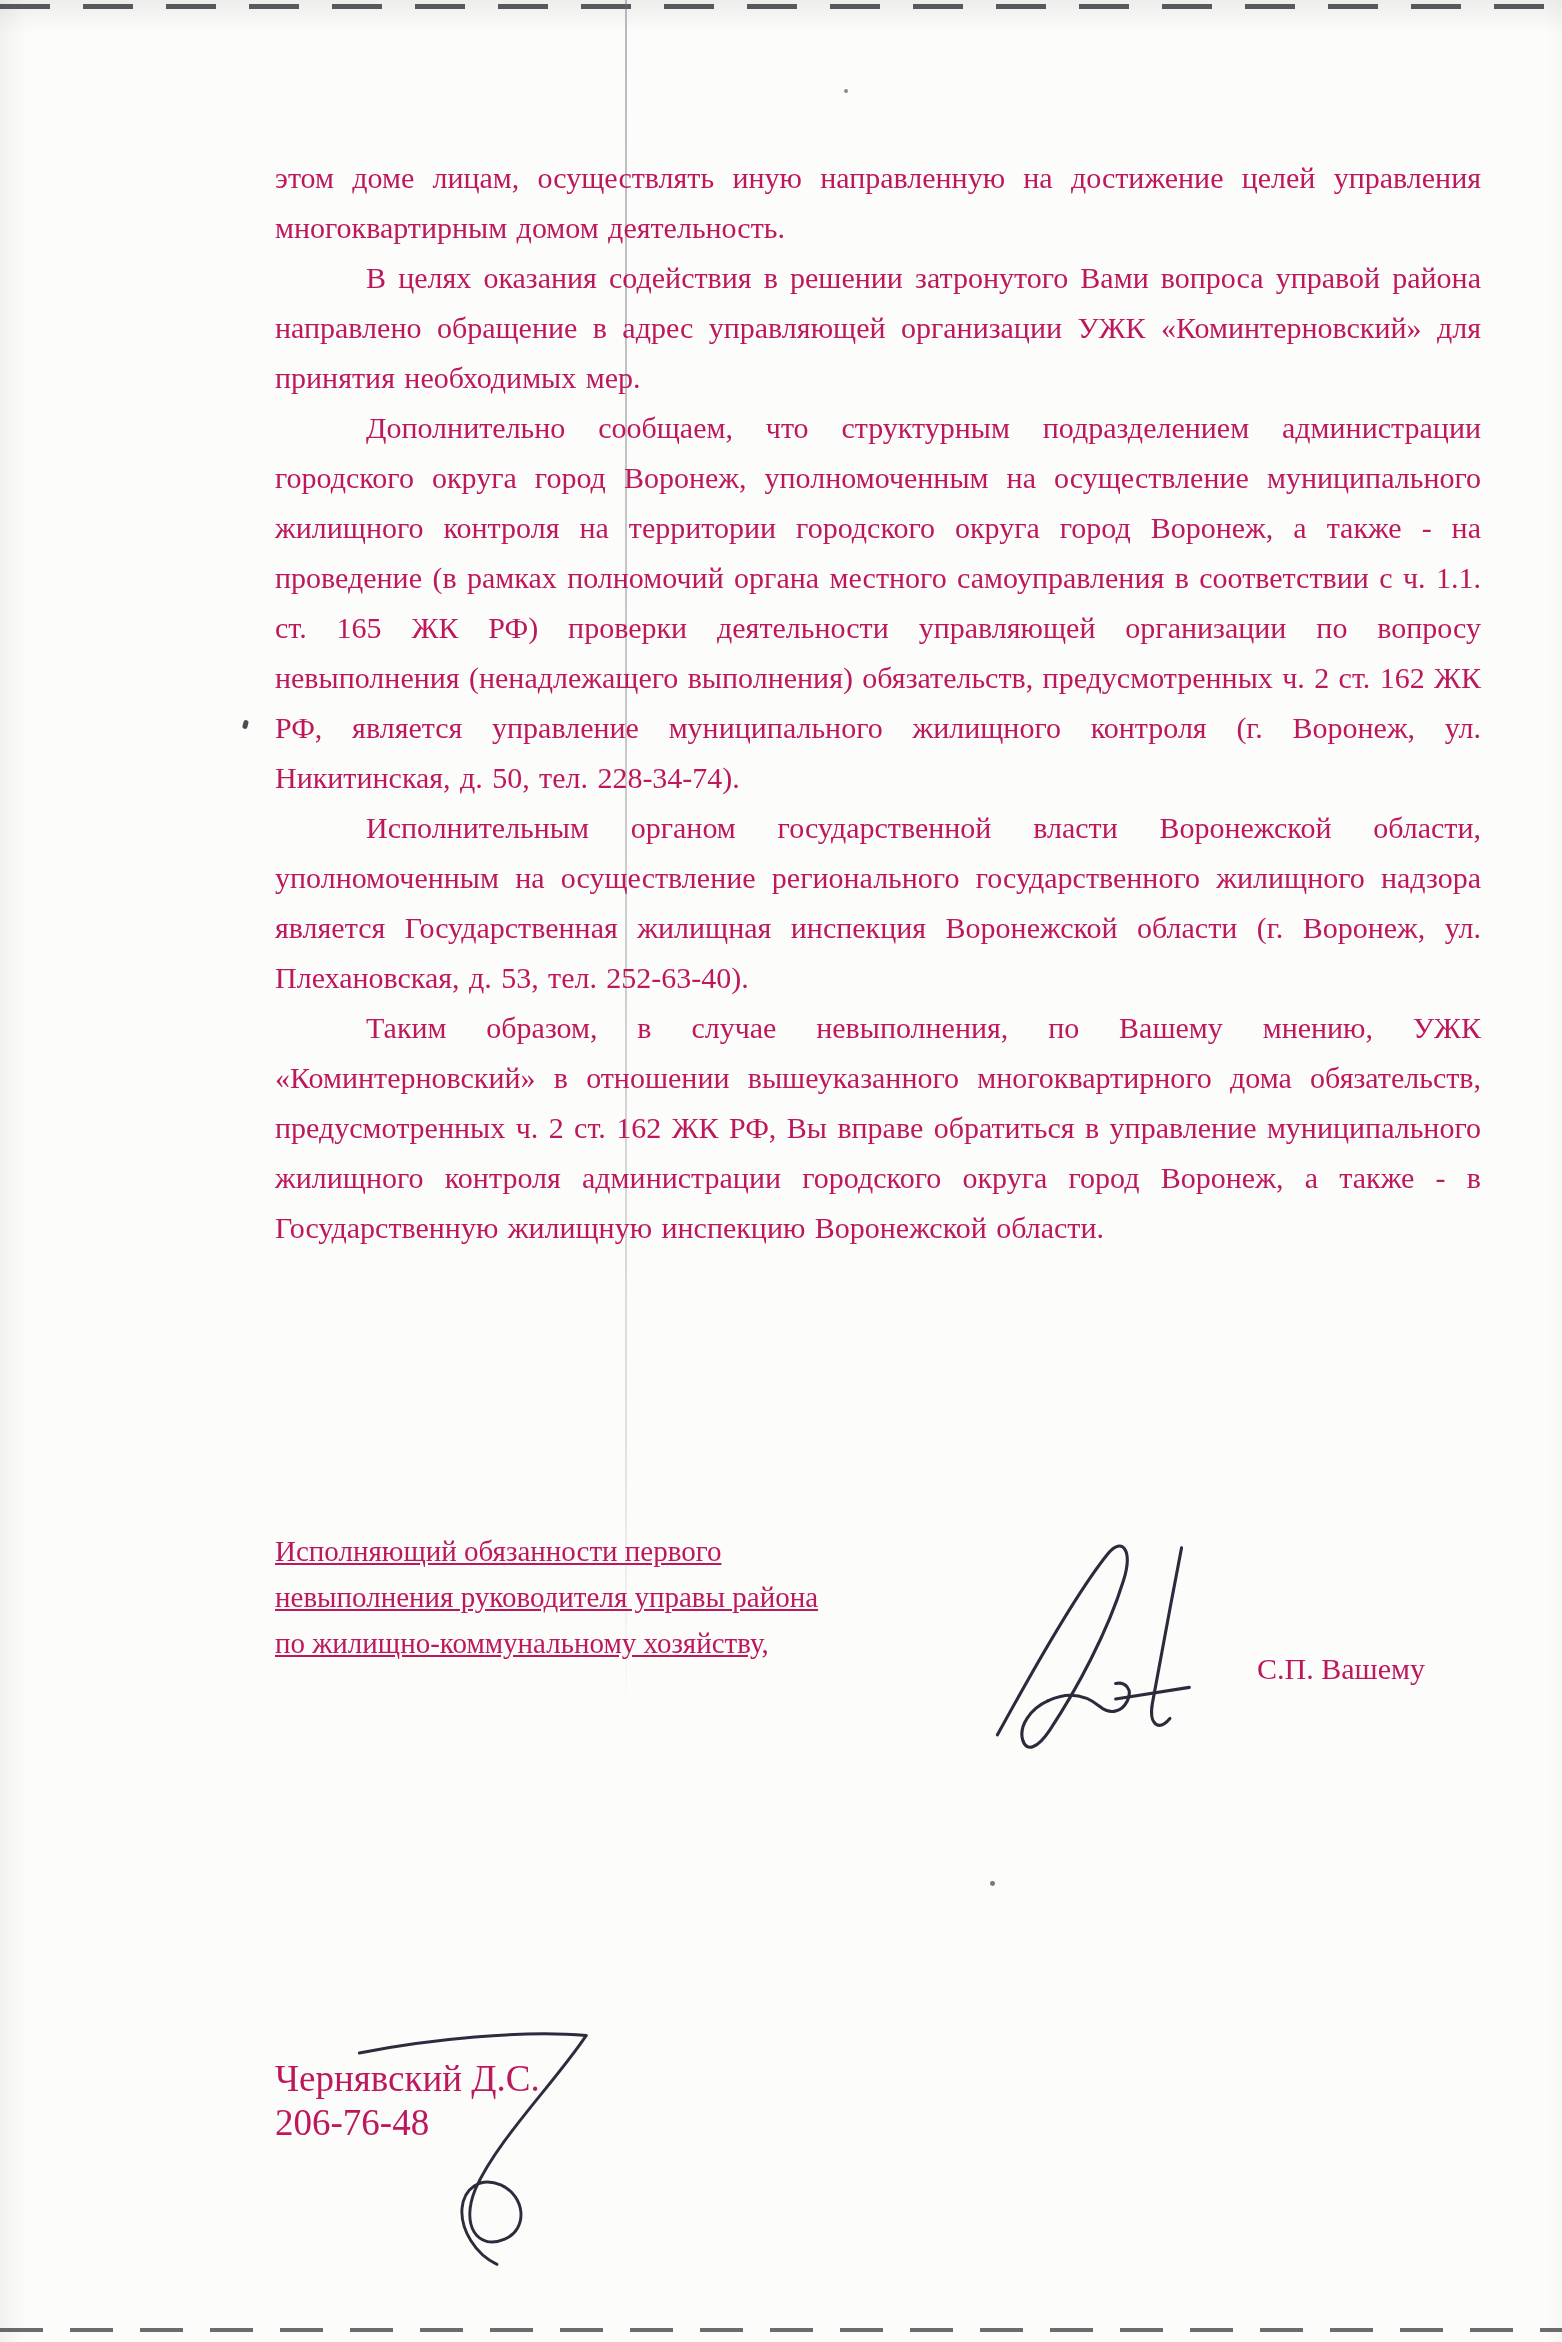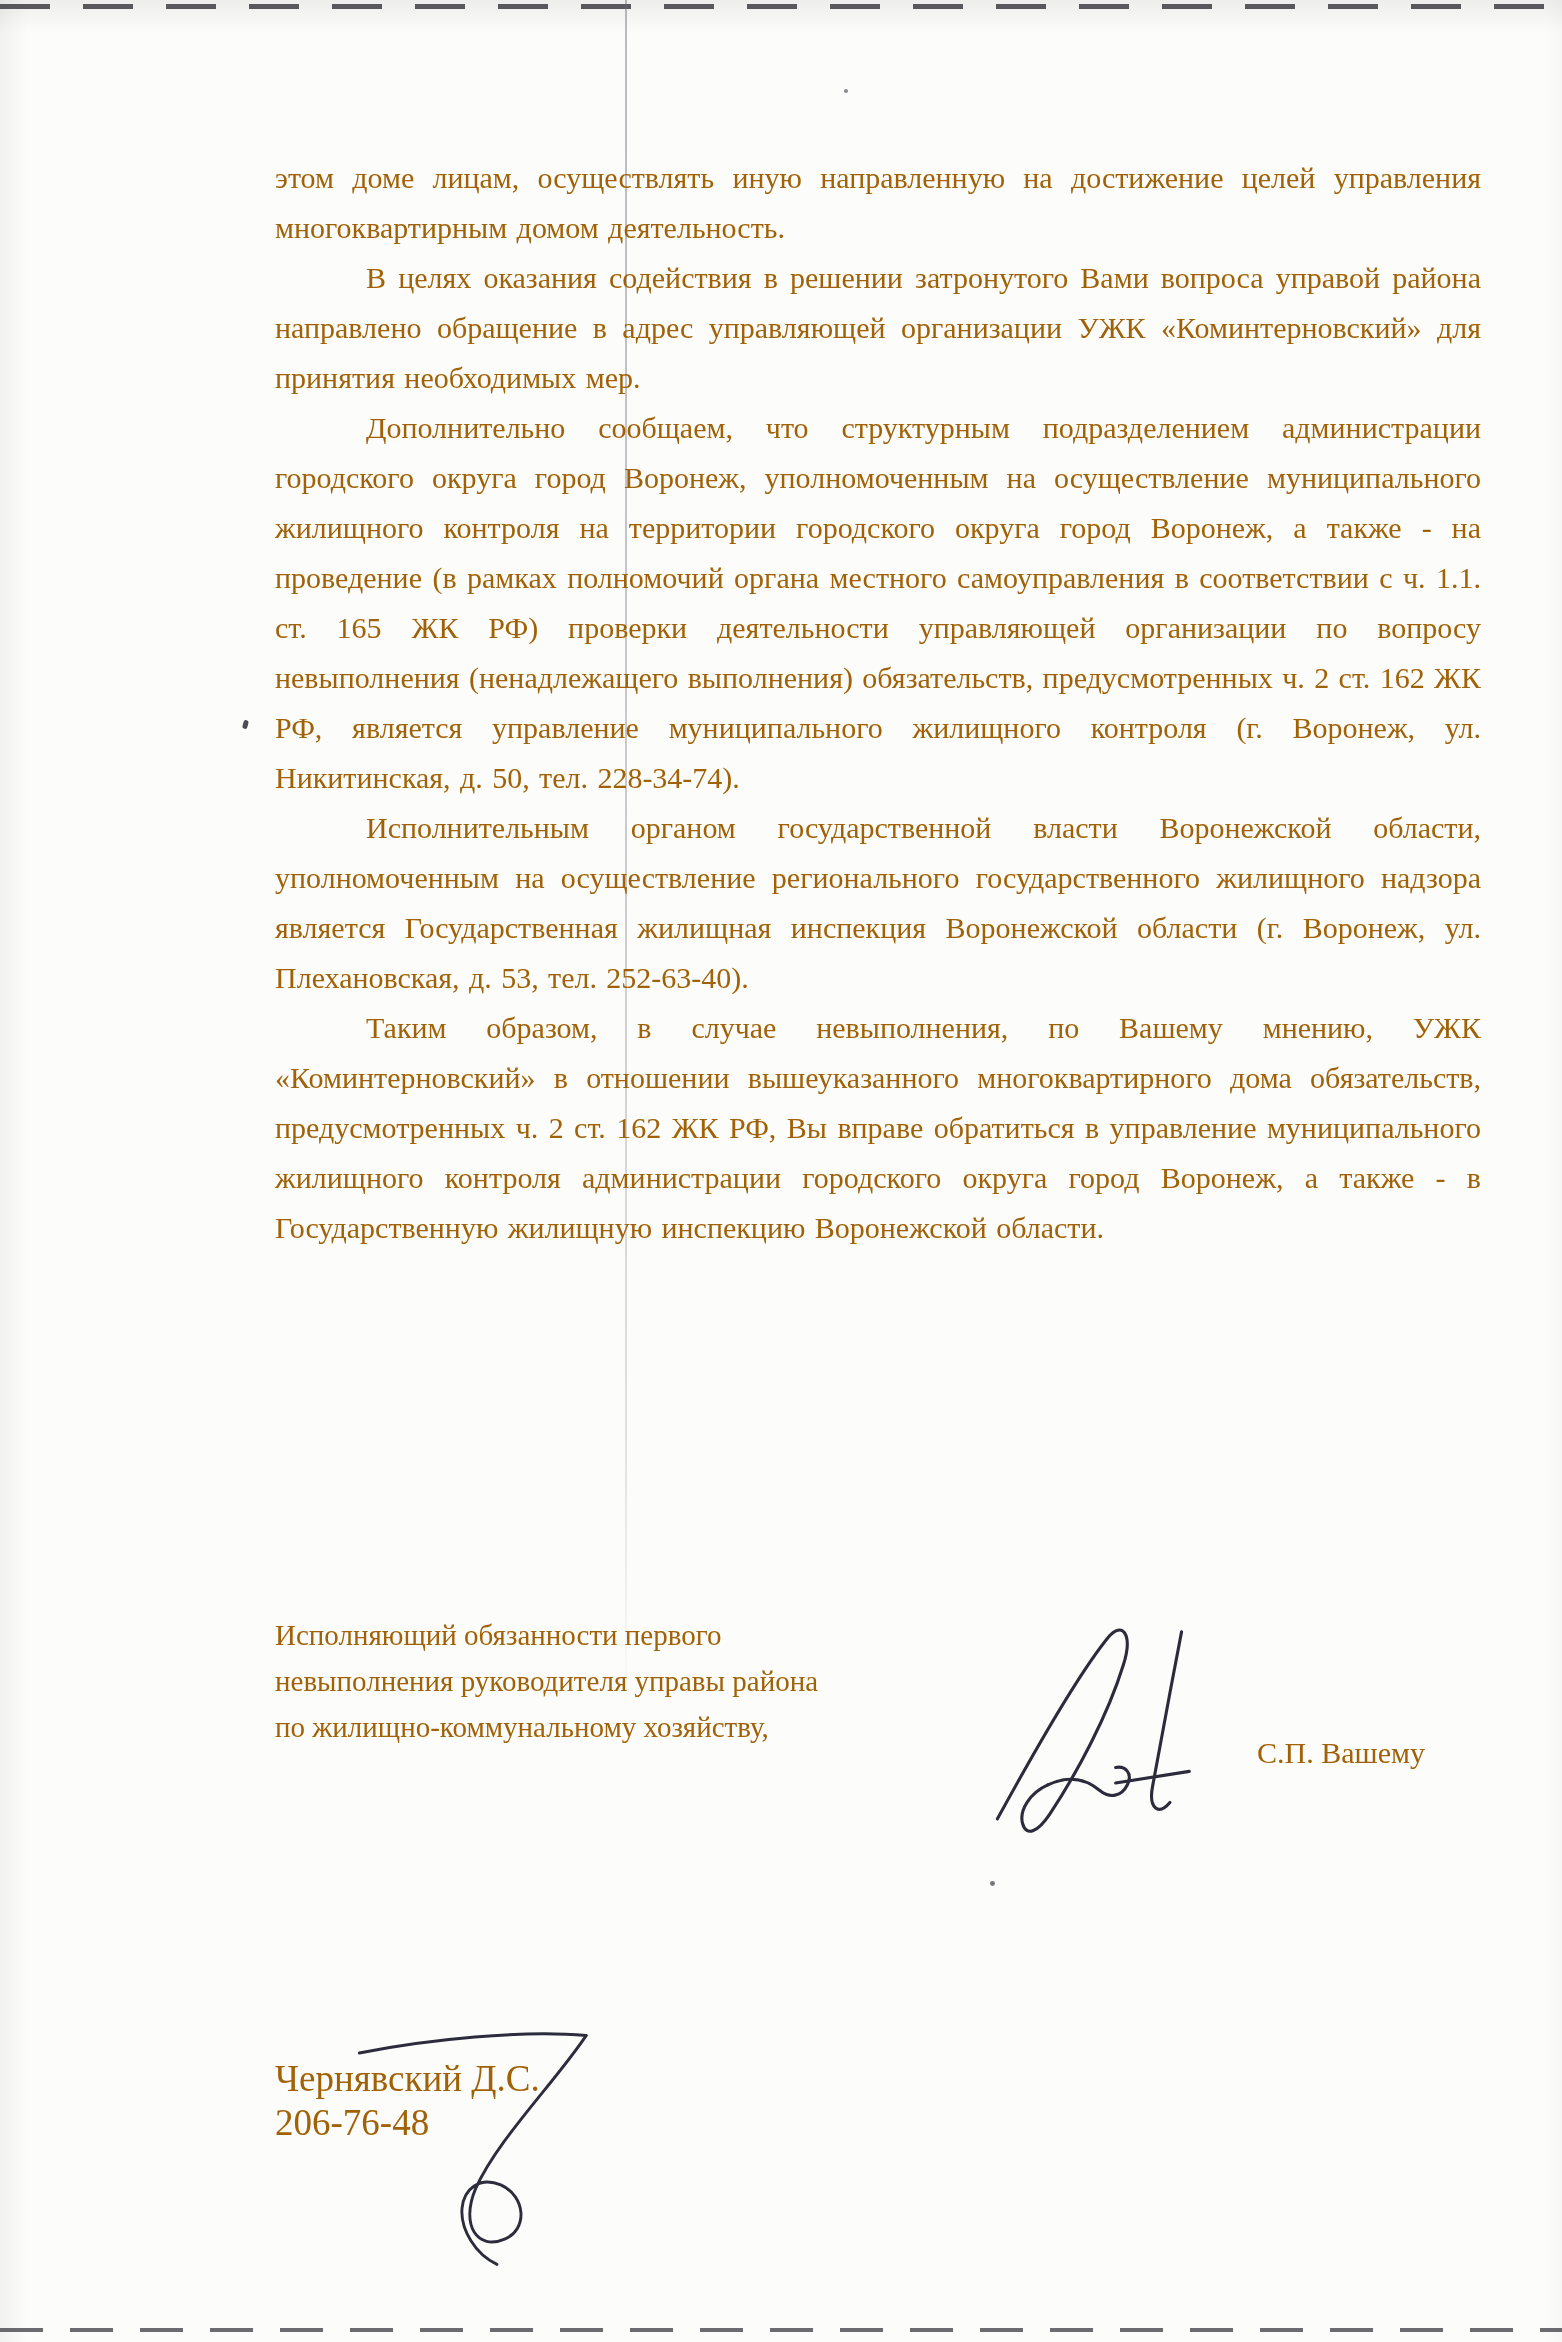--- a/index.html
+++ b/index.html
@@ -7,21 +7,21 @@
     padding: 0;
     background: #ffffff;
   }
   .page {
     position: relative;
     width: 1562px;
     height: 2342px;
     background: #fcfcfb;
     overflow: hidden;
     font-family: "Liberation Serif", serif;
-    color: #a16207;
+    color: #be185d;
   }
   
   .page::before {
     content: "";
     position: absolute;
     inset: 0;
     background:
       linear-gradient(180deg, rgba(0,0,0,0.06), rgba(0,0,0,0) 33px),
       linear-gradient(90deg, rgba(0,0,0,0.045), rgba(0,0,0,0) 27px),
       linear-gradient(270deg, rgba(0,0,0,0.02), rgba(0,0,0,0) 17.5px);
@@ -72,23 +72,24 @@
   .para {
     margin: 0;
     text-indent: 91px;
   }
   .para.no-indent {
     text-indent: 0;
   }
   .sig-block {
     position: absolute;
     left: 275px;
-    top: 1612px;
+    top: 1528px;
     width: 1206px;
     height: 252px;
+    text-decoration: underline;
   }
   .sig-title div {
     font-size: 29px;
     line-height: 46px;
     white-space: nowrap;
   }
   .signer-name {
     position: absolute;
     right: 56px;
     top: 124px;

